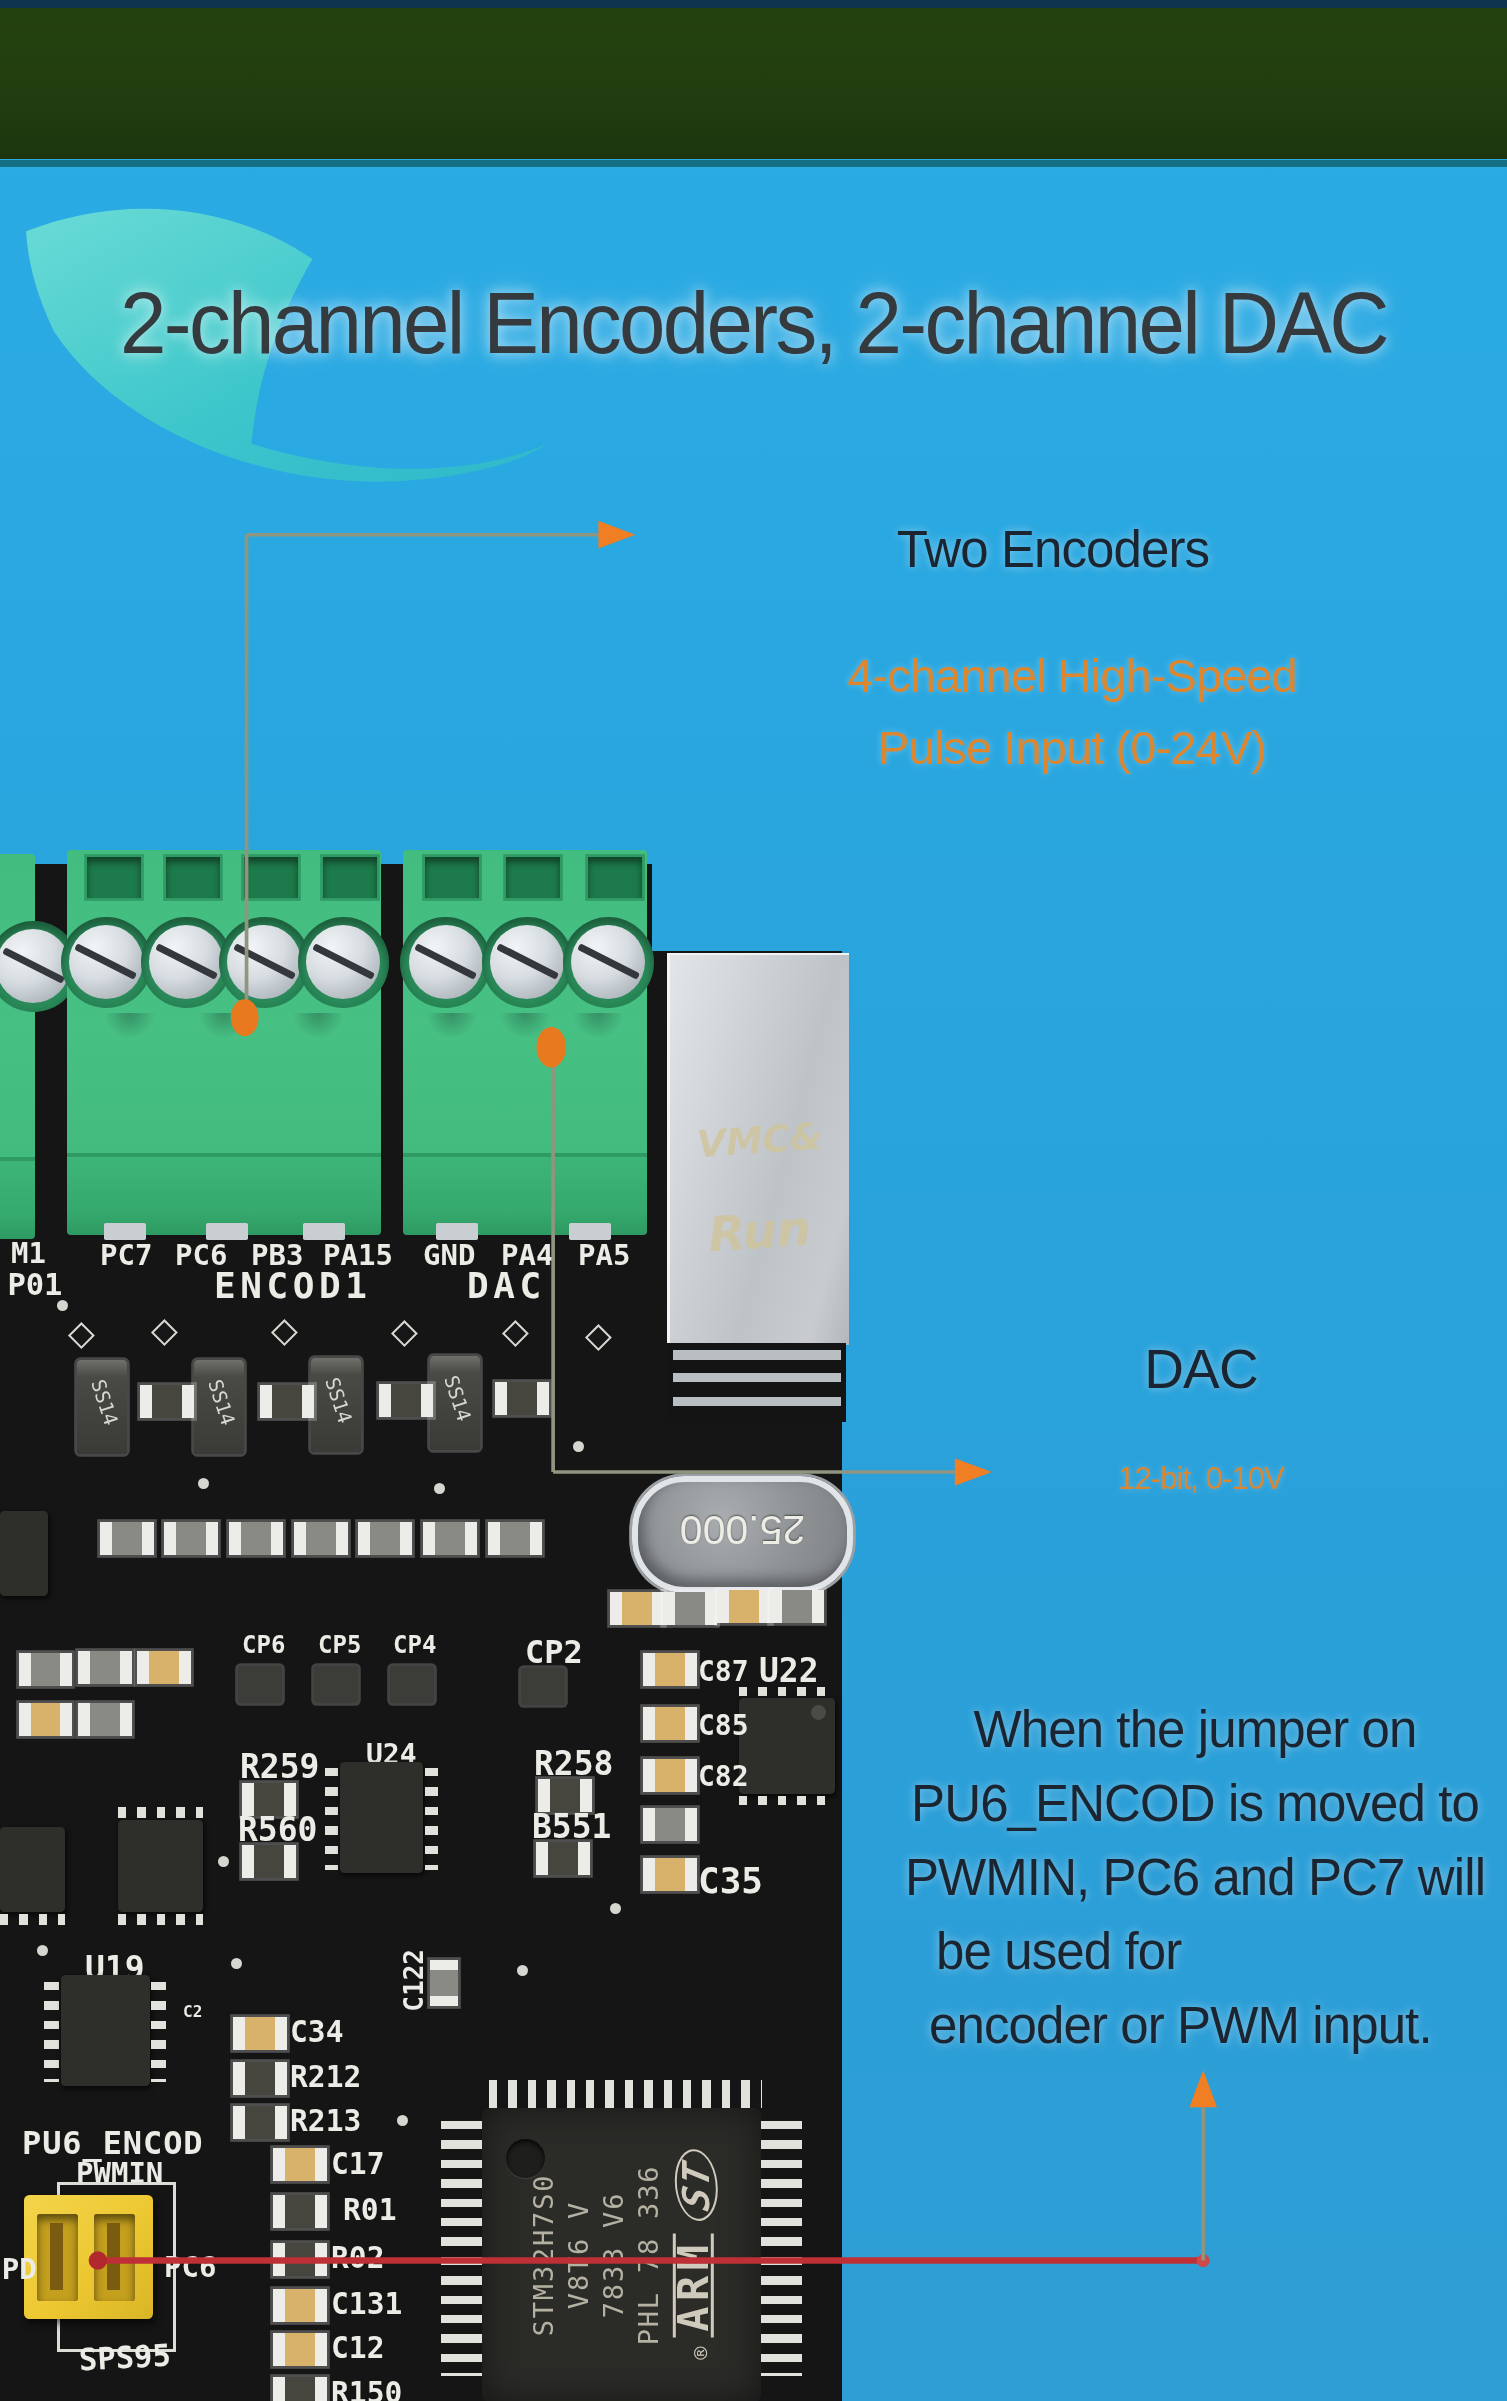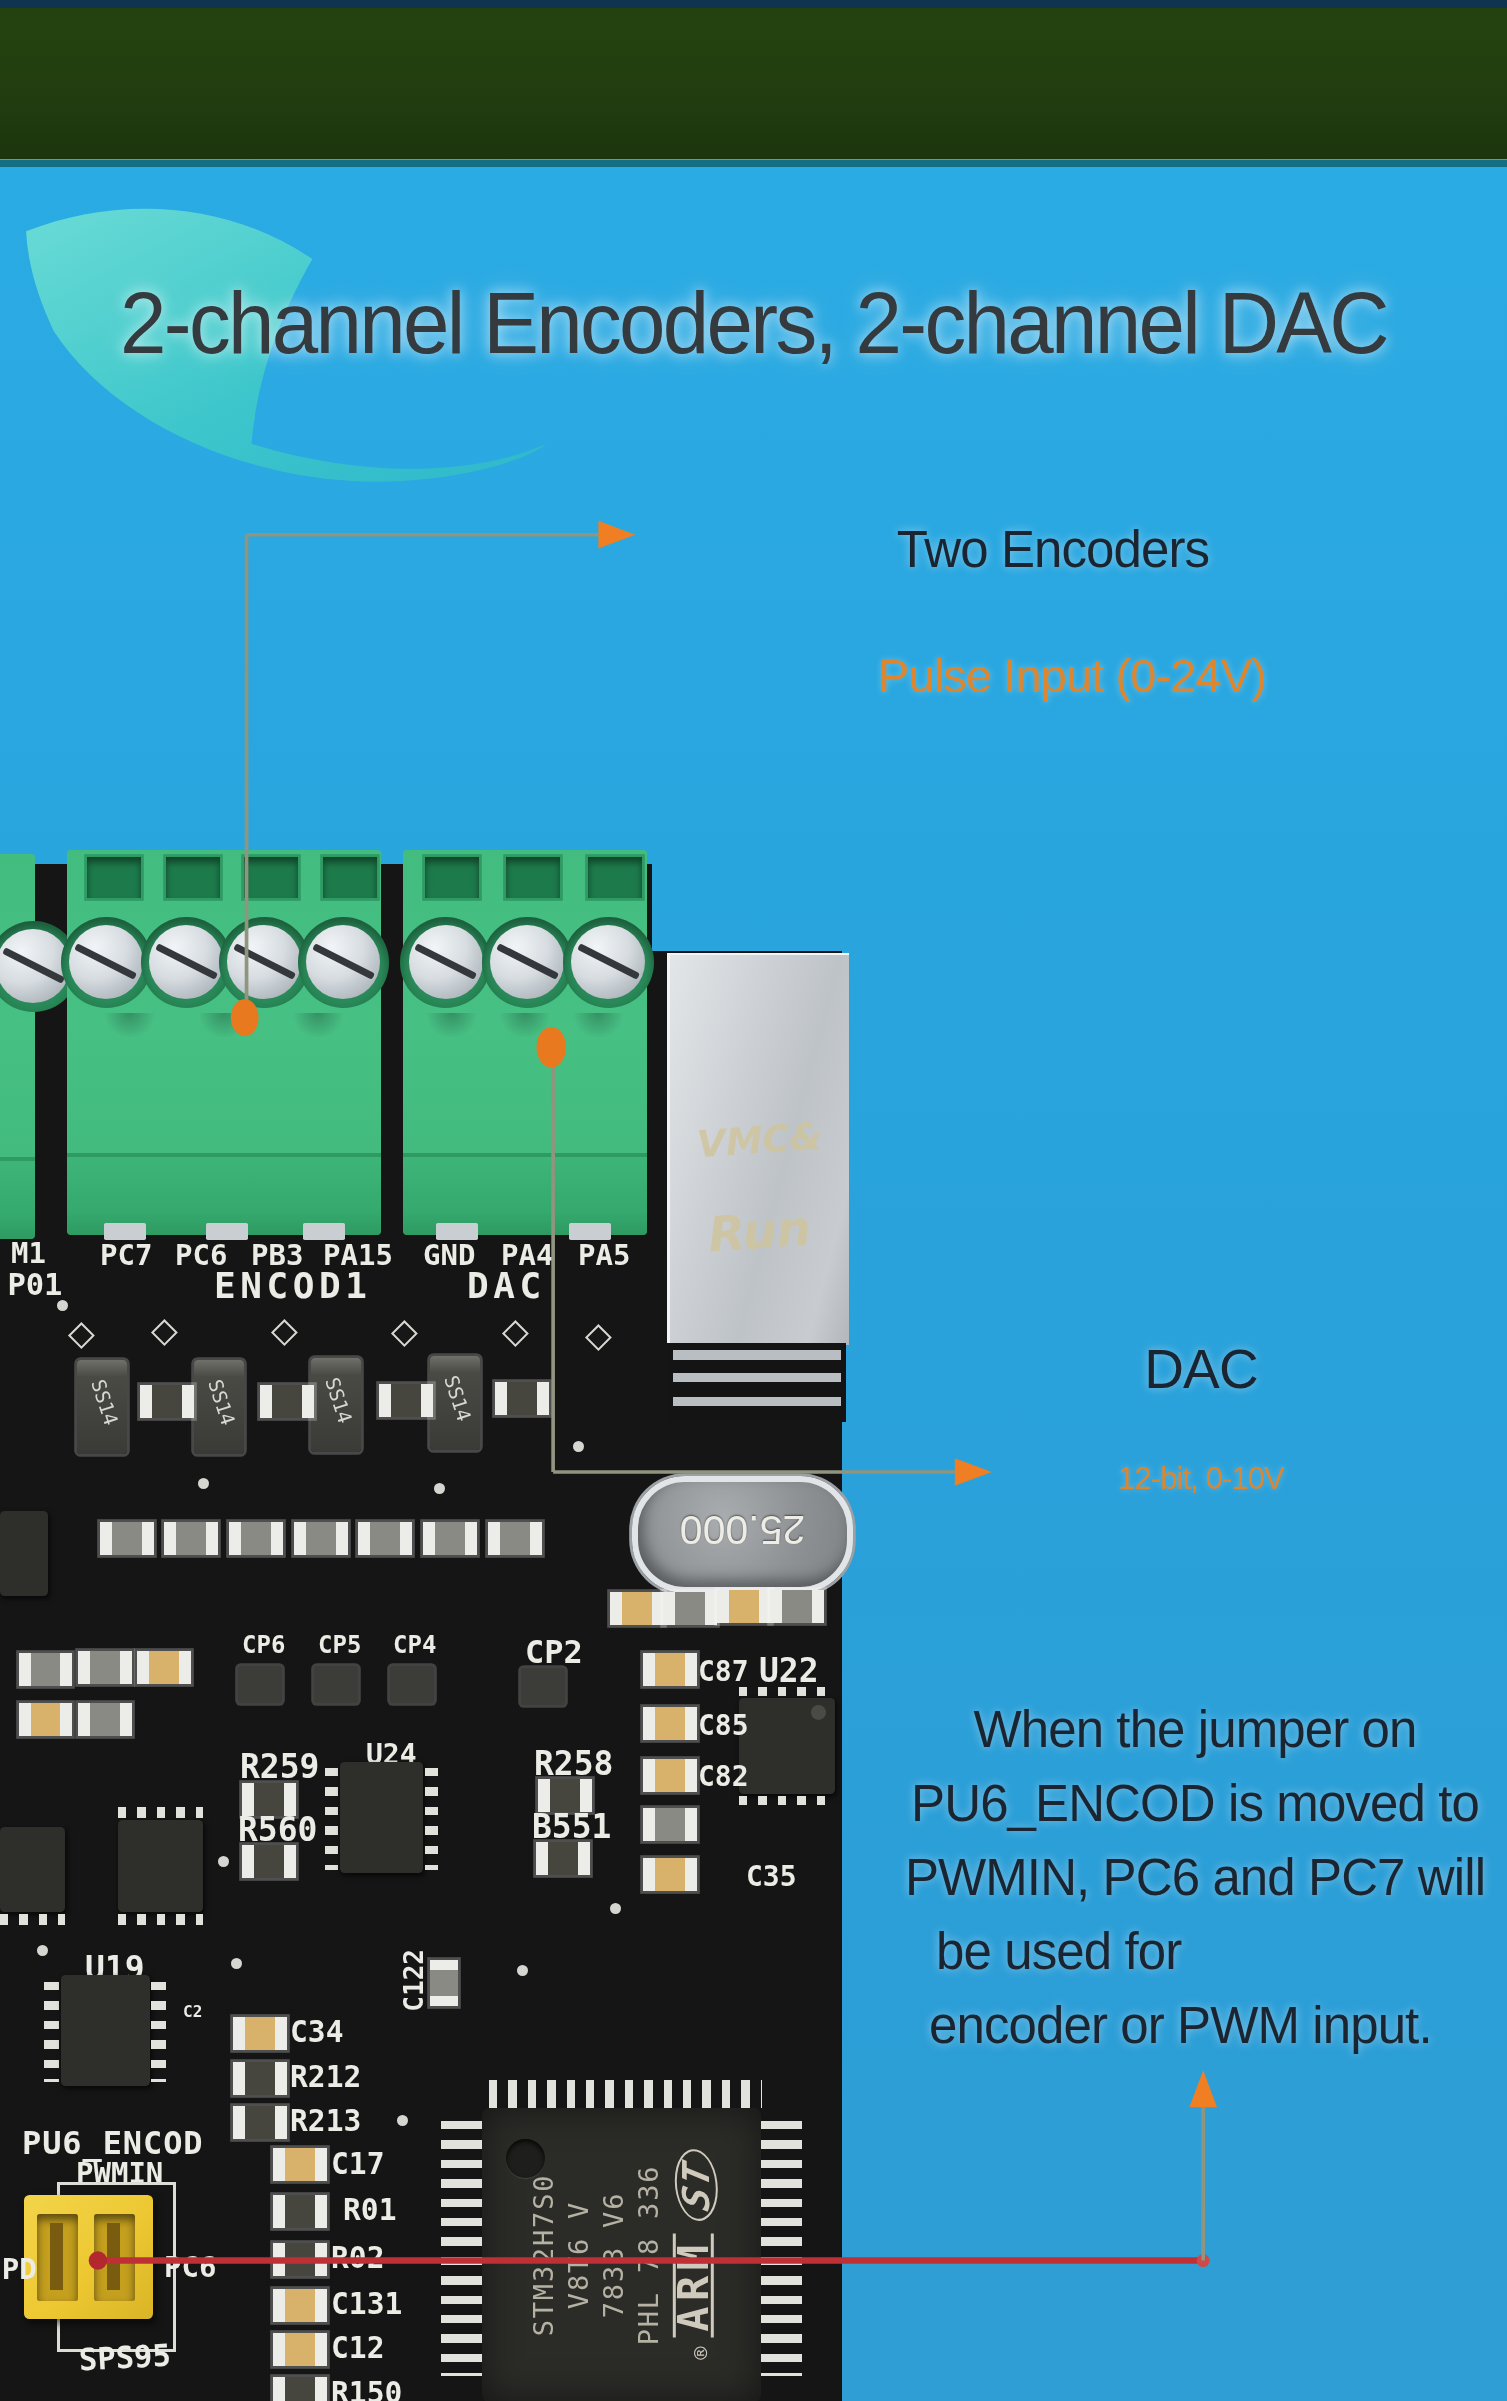--- a/index.html
+++ b/index.html
@@ -135,20 +135,21 @@
        C 400 370, 520 362, 592 330
        C 560 354, 468 376, 378 370
        C 248 362, 118 300, 58 208
        C 42 174, 30 138, 28 100 Z"></path>
 </svg>
 
 <div class="abs headline">2-channel Encoders, 2-channel DAC</div>
 
 <div class="abs enc-title co-dark">Two Encoders</div>
 <div class="abs enc-sub co-orange">
+  <div>4-channel High-Speed</div>
   <div>Pulse Input (0-24V)</div>
 </div>
 <div class="abs dac-title co-dark">DAC</div>
 <div class="abs dac-sub co-orange">12-bit, 0-10V</div>
 <div class="abs note co-dark">
   <div>When the jumper on</div>
   <div>PU6_ENCOD is moved to</div>
   <div>PWMIN, PC6 and PC7 will</div>
   <div class="nl4">be used for</div>
   <div class="nl5">encoder or PWM input.</div>
@@ -284,21 +285,21 @@
 <div class="abs pins-h" style="left:739px;top:1796px;width:96px;height:9.2px;"></div>
 
 <div class="abs cmp tan" style="left:643px;top:1653px;"></div>
 <span class="abs silk" style="left:698px;top:1655px;font-size:28px;">C87</span>
 <div class="abs cmp tan" style="left:643px;top:1707px;"></div>
 <span class="abs silk" style="left:698px;top:1709px;font-size:28px;">C85</span>
 <div class="abs cmp tan" style="left:643px;top:1759px;"></div>
 <span class="abs silk" style="left:698px;top:1760px;font-size:28px;">C82</span>
 <div class="abs cmp" style="left:643px;top:1808px;"></div>
 <div class="abs cmp tan" style="left:643px;top:1858px;"></div>
-<span class="abs silk" style="left:698px;top:1860px;font-size:28px;margin-left:48px;">C35</span>
+<span class="abs silk" style="left:698px;top:1860px;font-size:36px;">C35</span>
 
 <span class="abs silk" style="left:242px;top:1631px;font-size:24px;">CP6</span>
 <div class="abs sot" style="left:238px;top:1666px;"></div>
 <span class="abs silk" style="left:318px;top:1631px;font-size:24px;">CP5</span>
 <div class="abs sot" style="left:314px;top:1666px;"></div>
 <span class="abs silk" style="left:393px;top:1631px;font-size:24px;">CP4</span>
 <div class="abs sot" style="left:390px;top:1666px;"></div>
 <span class="abs silk" style="left:525px;top:1633px;font-size:32px;">CP2</span>
 <div class="abs sot" style="left:521px;top:1668px;"></div>
 

